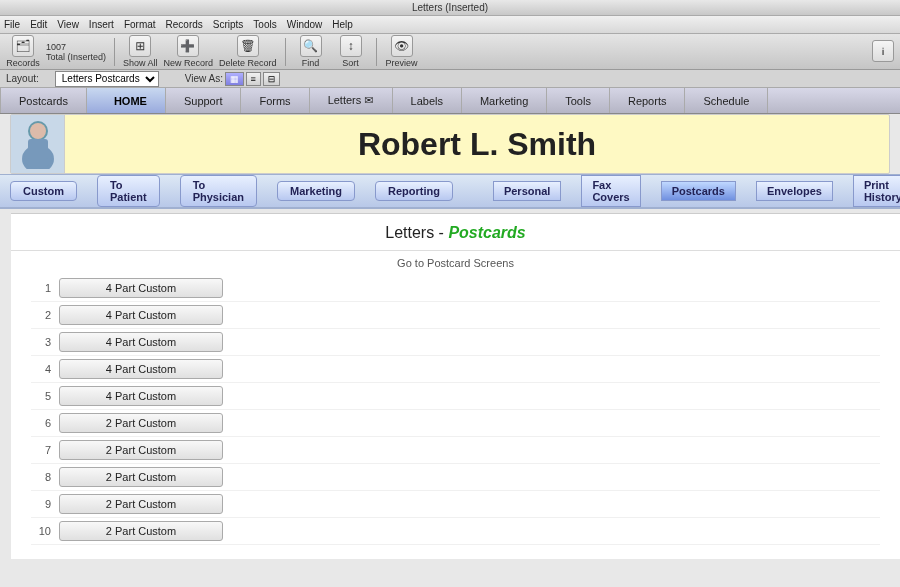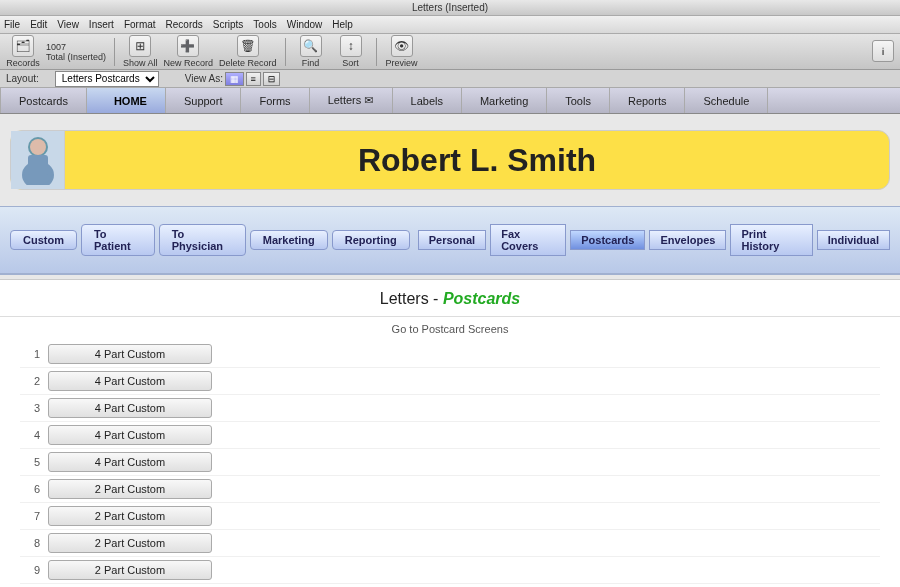--- a/index.html
+++ b/index.html
@@ -148,27 +148,27 @@
       color: #000;
       font-weight: bold;
       padding-left: 27px;
     }
     .top-nav-item:first-child {
       border-left: 1px solid #aaa;
     }
 
     
     .patient-header {
-      background: #fde047;
-      margin: 16px 10px;
+      background: #fef9c3;
+      margin: 0 10px;
       display: flex;
       align-items: center;
       border: 1px solid #ccc;
       height: 60px;
-      border-radius: 12px;
+      border-radius: 2px;
     }
     .patient-photo {
       width: 54px;
       height: 58px;
       background: #c8d8e8;
       display: flex;
       align-items: center;
       justify-content: center;
       border-right: 1px solid #ccc;
       overflow: hidden;
@@ -182,25 +182,25 @@
     .patient-name {
       font-size: 32px;
       font-weight: bold;
       color: #222;
     }
 
     
     .sub-tab-row {
       display: flex;
       align-items: center;
-      padding: 17px 10px;
+      padding: 0 10px;
       background: linear-gradient(to bottom, #dde8f5, #b8c8e8);
       border-top: 1px solid #a0b0d0;
       border-bottom: 2px solid #a0b0d0;
-      gap: 4px;
+      gap: 20px;
     }
     .sub-tab {
       padding: 3px 12px;
       font-size: 11px;
       font-weight: bold;
       cursor: pointer;
       border-radius: 4px;
       border: 1px solid #8899cc;
       background: linear-gradient(to bottom, #e8f0ff, #b8c8f0);
       color: #225;
@@ -216,21 +216,21 @@
       background: linear-gradient(to bottom, #e8f0ff, #b8c8f0);
       color: #225;
     }
     .sub-tab-right.active {
       background: linear-gradient(to bottom, #c0d8ff, #7090e0);
     }
 
     
     .content-section {
       background: white;
-      margin: 4px 0 0 0;
+      margin: 4px 0 0 11px;
       padding: 0;
       border-top: 1px solid #ccc;
       overflow-y: auto;
       height: calc(100% - 155px);
     }
 
     
     .section-title {
       text-align: center;
       padding: 10px 0 8px 0;

